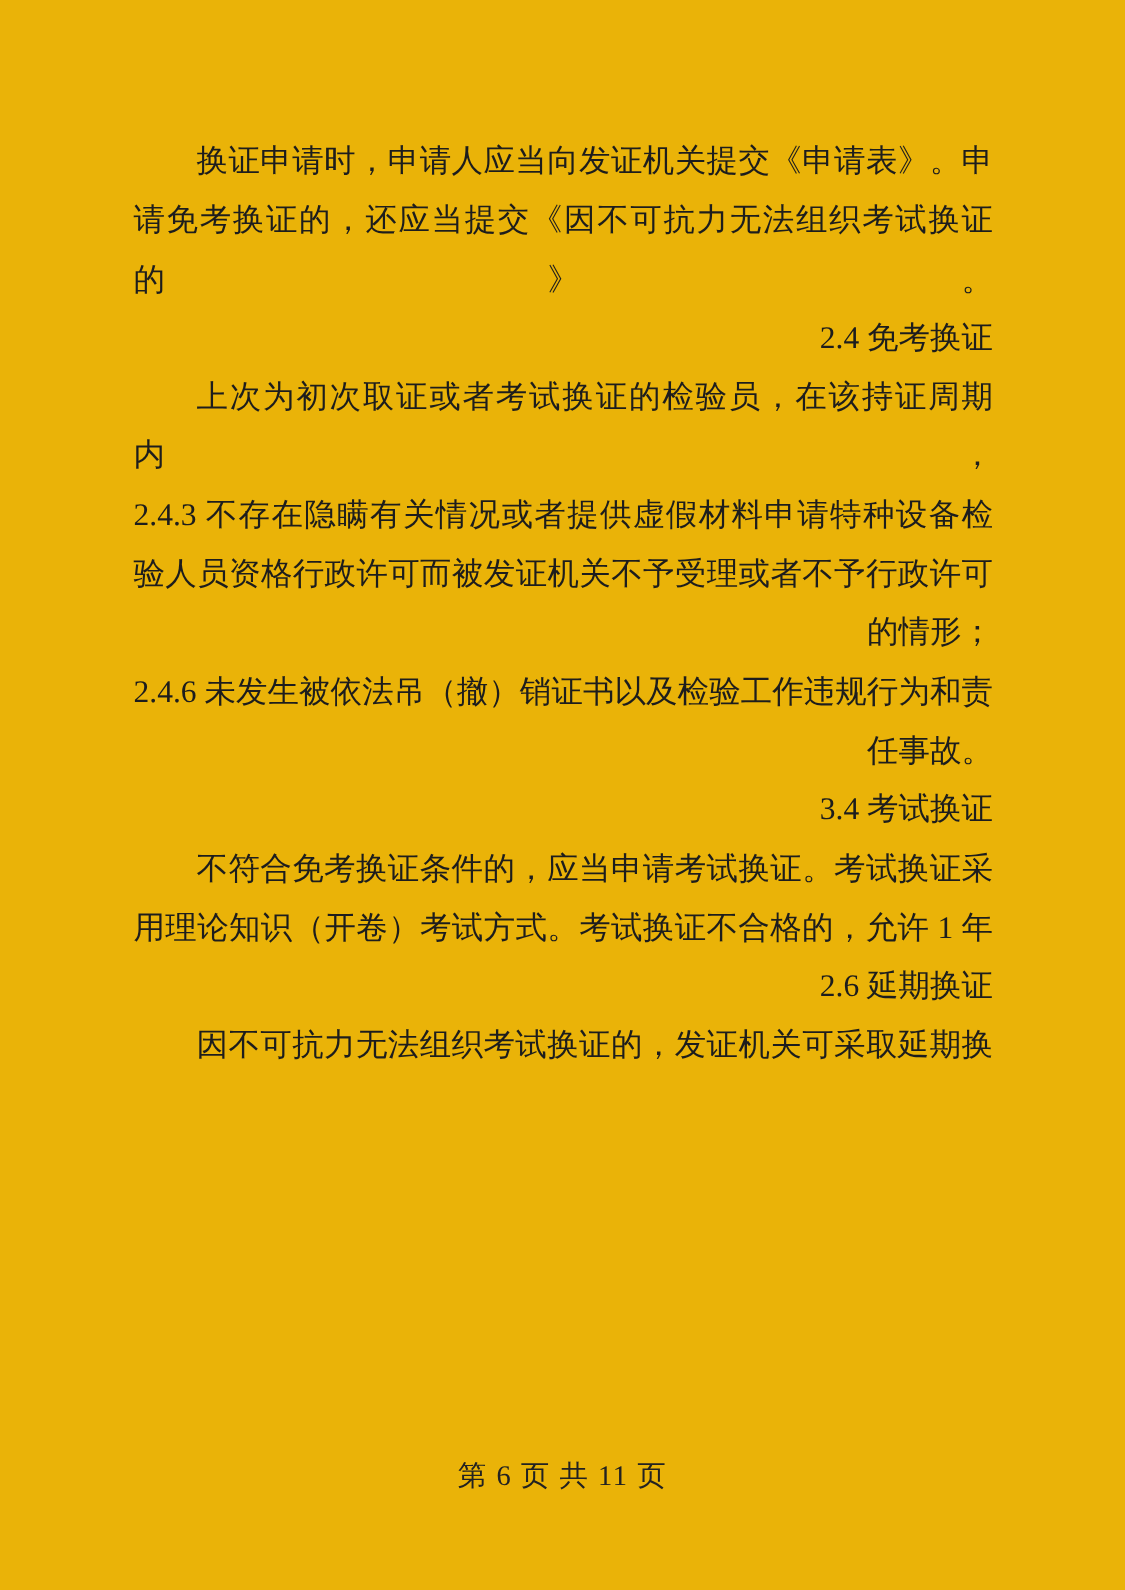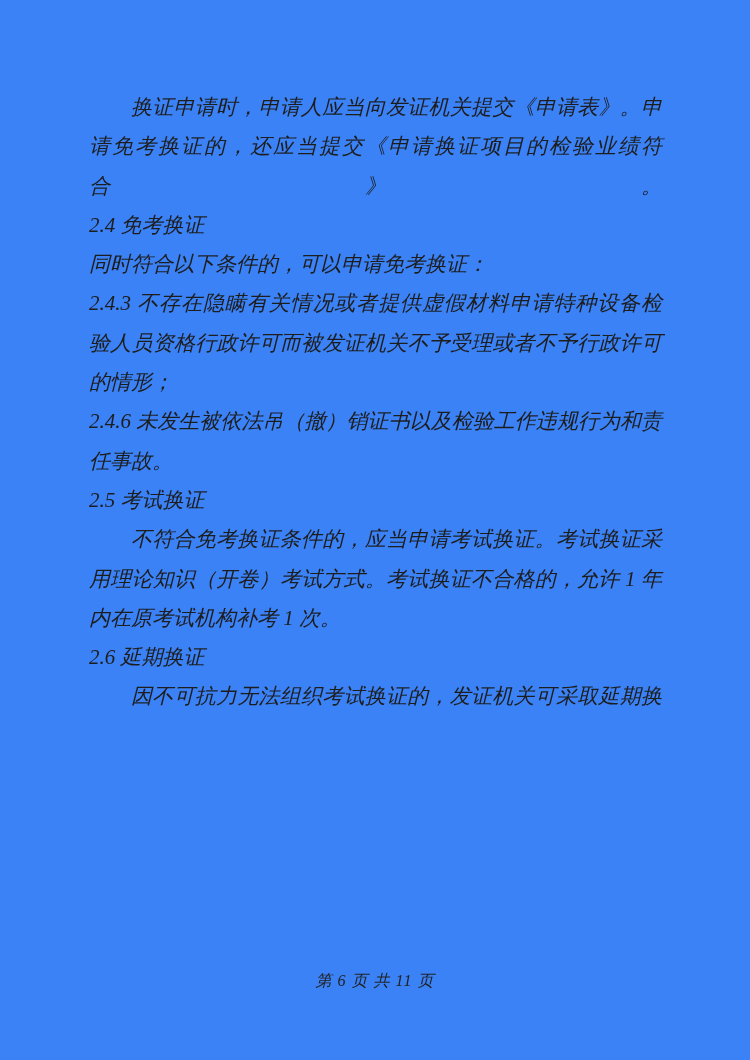--- a/index.html
+++ b/index.html
@@ -10,69 +10,68 @@
     width: 750px;
     height: 1060px;
     background: #fdfdfd;
     position: relative;
     overflow: hidden;
     font-family: "Liberation Serif", "DejaVu Serif", serif;
   }
   .page {
     position: absolute;
     inset: 0;
-    background: #3b82f6;
-    font-style: italic;
+    background: #eab308;
   }
   .content {
     position: absolute;
     left: 89px;
     top: 88px;
     width: 573px;
     font-size: 21px;
     line-height: 39.3px;
     color: #1d1d1d;
   }
   .ln {
     width: 100%;
+    text-align: right;
   }
   .indent {
     text-indent: 2em;
   }
   .fill {
     text-align: justify;
     text-align-last: justify;
   }
   .footer {
     position: absolute;
     left: 0;
     top: 971px;
     width: 750px;
     text-align: center;
-    font-size: 16px;
+    font-size: 19px;
     color: #222222;
     letter-spacing: 1px;
   }
 </style>
 </head>
 <body>
 
 <div class="page">
   <div class="content">
     <div class="ln indent fill">换证申请时，申请人应当向发证机关提交《申请表》。申</div>
-    <div class="ln fill">请免考换证的，还应当提交《申请换证项目的检验业绩符合》。</div>
+    <div class="ln fill">请免考换证的，还应当提交《因不可抗力无法组织考试换证的》。</div>
     <div class="ln">2.4 免考换证</div>
-    <div class="ln">同时符合以下条件的，可以申请免考换证：</div>
+    <div class="ln indent fill">上次为初次取证或者考试换证的检验员，在该持证周期内，</div>
     <div class="ln fill">2.4.3 不存在隐瞒有关情况或者提供虚假材料申请特种设备检</div>
     <div class="ln fill">验人员资格行政许可而被发证机关不予受理或者不予行政许可</div>
     <div class="ln">的情形；</div>
     <div class="ln fill">2.4.6 未发生被依法吊（撤）销证书以及检验工作违规行为和责</div>
     <div class="ln">任事故。</div>
-    <div class="ln">2.5 考试换证</div>
+    <div class="ln">3.4 考试换证</div>
     <div class="ln indent fill">不符合免考换证条件的，应当申请考试换证。考试换证采</div>
     <div class="ln fill">用理论知识（开卷）考试方式。考试换证不合格的，允许 1 年</div>
-    <div class="ln">内在原考试机构补考 1 次。</div>
     <div class="ln">2.6 延期换证</div>
     <div class="ln indent fill">因不可抗力无法组织考试换证的，发证机关可采取延期换</div>
   </div>
 
   <div class="footer">第 6 页 共 11 页</div>
 </div>
 
 </body></html>

